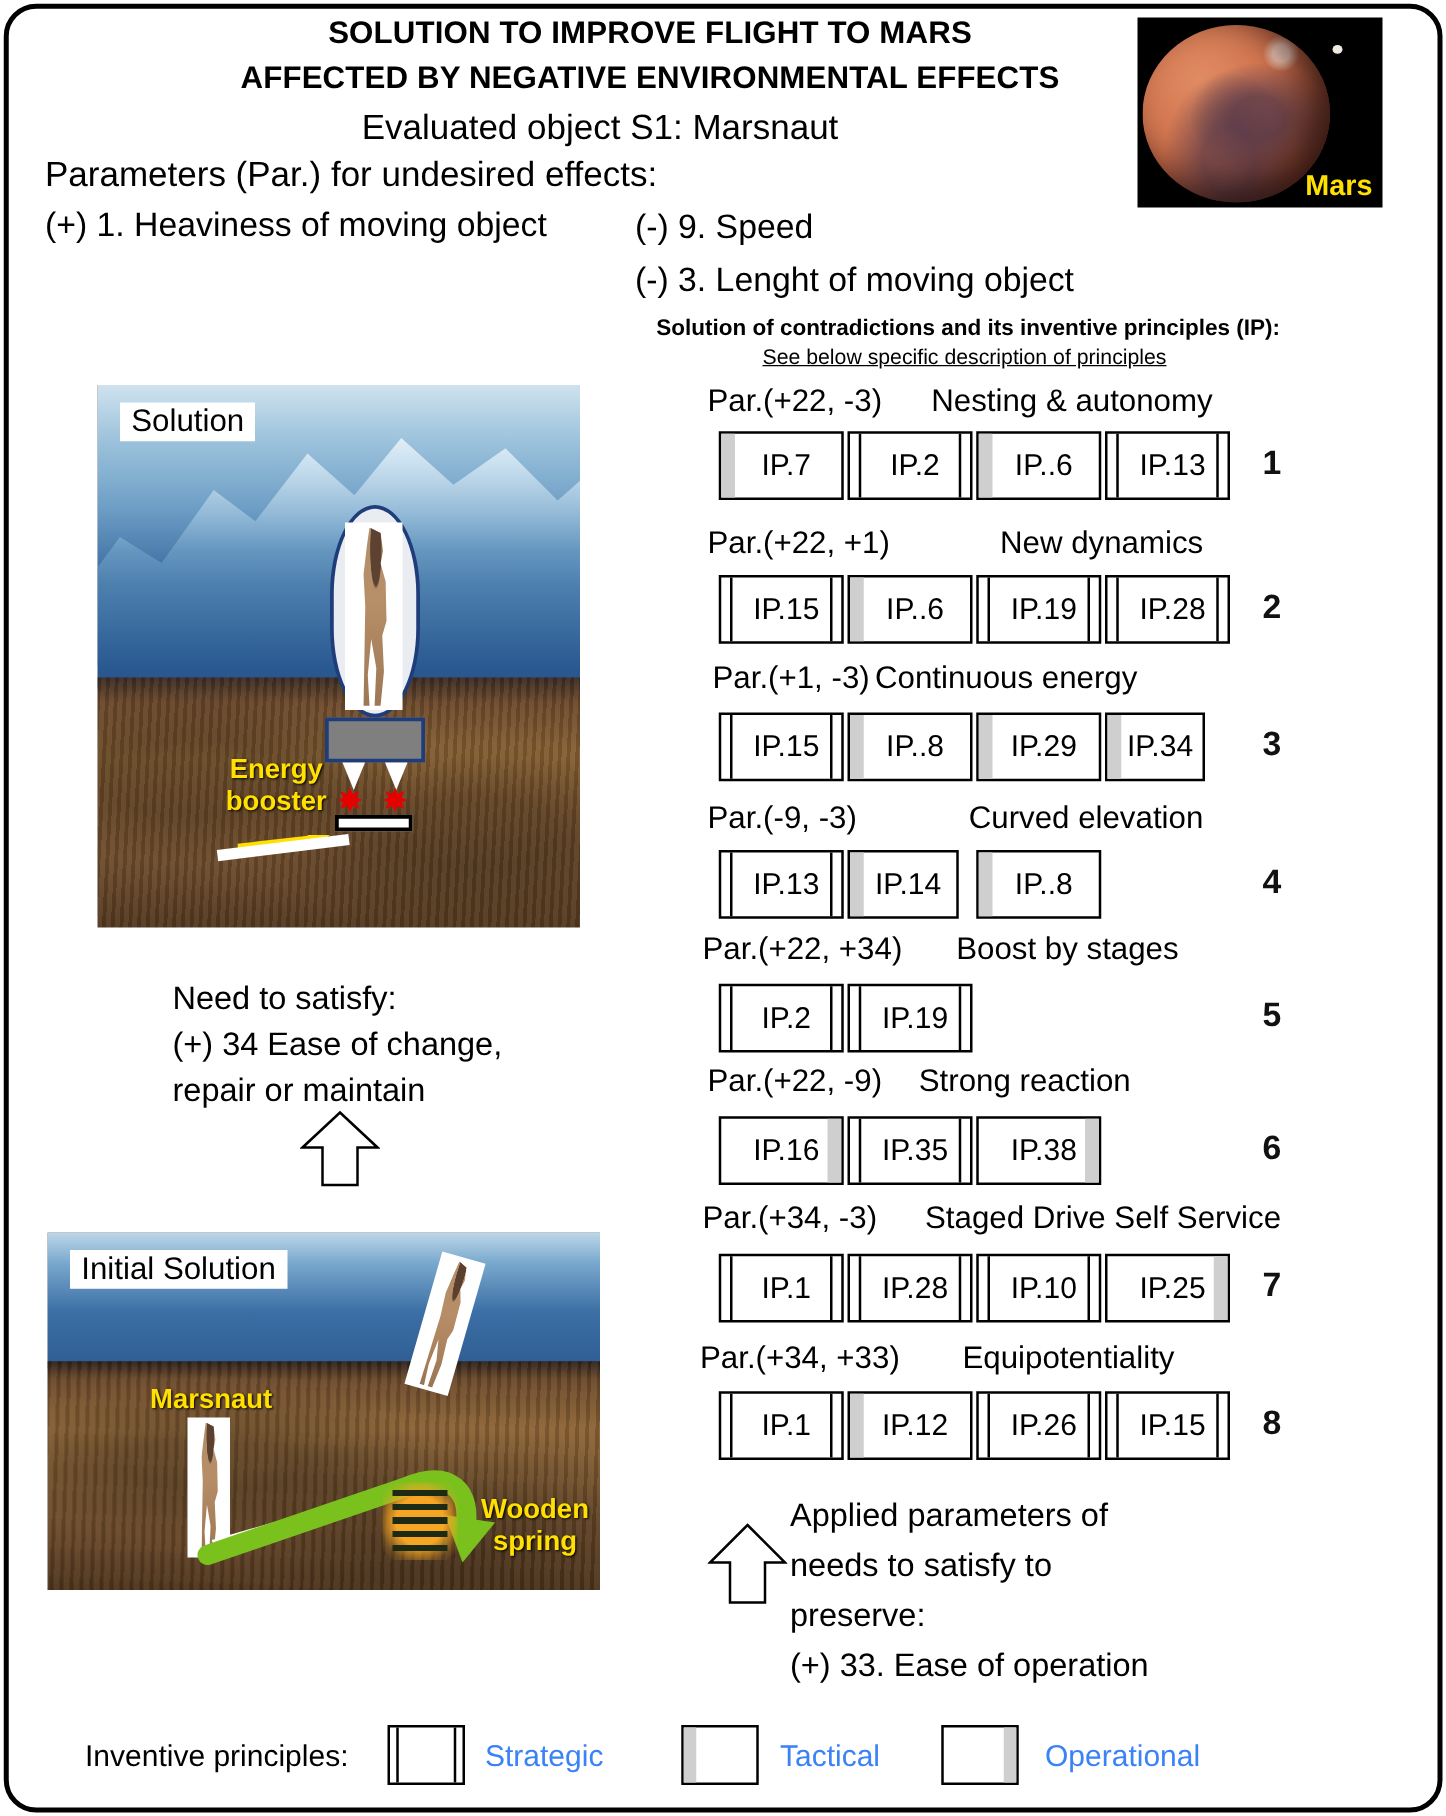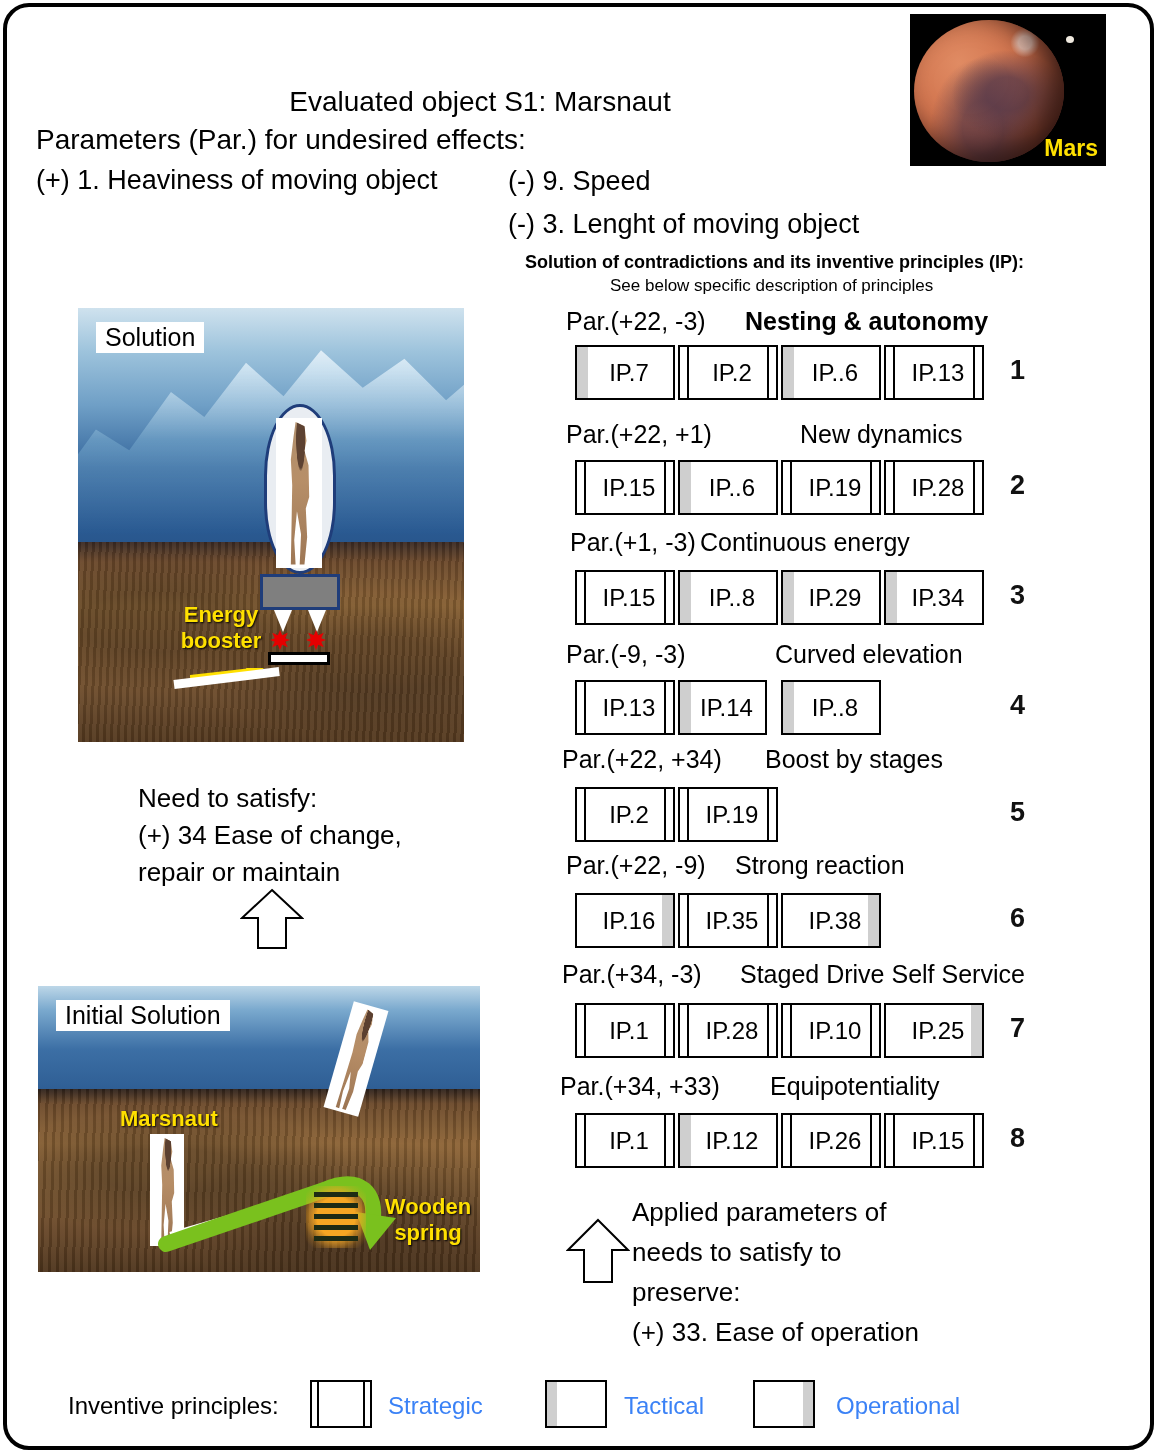--- a/index.html
+++ b/index.html
@@ -72,21 +72,21 @@
     text-shadow: 0 0 2px #000;
   }
 
   
   .sol-head {
     position: absolute; left: 525px; top: 252px;
     font-size: 18px; font-weight: bold; color: #000;
   }
   .sol-sub {
     position: absolute; left: 610px; top: 276px;
-    font-size: 17px; color: #000;
+    font-size: 17px; color: #000; text-decoration: underline;
   }
 
   
   .ip-row { position: absolute; left: 0; width: 1157px; }
   .cap-par  { position: absolute; font-size: 25px; color: #000; }
   .cap-name { position: absolute; font-size: 25px; color: #000; }
   .ipbox {
     position: absolute; height: 55px;
     border: 2px solid #000; background: #fff;
     font-size: 24px; color: #000;
@@ -290,40 +290,44 @@
     content:""; position:absolute; right:0; top:0; bottom:0; width:10px; background:#cfcfcf;
   }
   .legend-text { position: absolute; top: 12px; font-size: 24px; color: #3b82f6; }
 </style>
 </head>
 <body>
 
 <div id="root">
   <div class="frame"></div>
 
+  <div class="title-block">
+    <div>SOLUTION TO IMPROVE FLIGHT TO MARS</div>
+    <div>AFFECTED BY NEGATIVE ENVIRONMENTAL EFFECTS</div>
+  </div>
   <div class="subtitle">Evaluated object S1: Marsnaut</div>
   <div class="params-label">Parameters (Par.) for undesired effects:</div>
 
   <div class="par-item par-l1">(+) 1. Heaviness of moving object</div>
   <div class="par-item par-r1">(-) 9.  Speed</div>
   <div class="par-item par-r2">(-) 3. Lenght  of  moving object</div>
 
   <div class="mars-wrap">
     <div class="mars-planet"></div>
     <div class="mars-moon"></div>
     <div class="mars-label">Mars</div>
   </div>
 
   <div class="sol-head">Solution of contradictions and its inventive principles (IP):</div>
   <div class="sol-sub">See below specific description of principles</div>
 
   <div id="ip-rows">
       <div class="ip-row">
         <div class="cap-par" style="left: 566px; top: 307px;">Par.(+22, -3)</div>
-        <div class="cap-name" style="left: 745px; top: 307px; font-weight: bold;">Nesting &amp; autonomy</div>
+        <div class="cap-name" style="left: 745px; top: 307px;">Nesting &amp; autonomy</div>
         <div class="ipbox tactical" style="left: 575px; top: 345px; width: 100px;">IP.7</div>
         <div class="ipbox strategic" style="left: 678px; top: 345px; width: 100px;">IP.2</div>
         <div class="ipbox tactical" style="left: 781px; top: 345px; width: 100px;">IP..6</div>
         <div class="ipbox strategic" style="left: 884px; top: 345px; width: 100px;">IP.13</div>
         <div class="row-num" style="top: 355px;">1</div>
       </div>
       <div class="ip-row">
         <div class="cap-par" style="left: 566px; top: 420px;">Par.(+22, +1)</div>
         <div class="cap-name" style="left: 800px; top: 420px;">New dynamics</div>
         <div class="ipbox strategic" style="left: 575px; top: 460px; width: 100px;">IP.15</div>
@@ -331,21 +335,21 @@
         <div class="ipbox strategic" style="left: 781px; top: 460px; width: 100px;">IP.19</div>
         <div class="ipbox strategic" style="left: 884px; top: 460px; width: 100px;">IP.28</div>
         <div class="row-num" style="top: 470px;">2</div>
       </div>
       <div class="ip-row">
         <div class="cap-par" style="left: 570px; top: 528px;">Par.(+1, -3)</div>
         <div class="cap-name" style="left: 700px; top: 528px;">Continuous energy</div>
         <div class="ipbox strategic" style="left: 575px; top: 570px; width: 100px;">IP.15</div>
         <div class="ipbox tactical" style="left: 678px; top: 570px; width: 100px;">IP..8</div>
         <div class="ipbox tactical" style="left: 781px; top: 570px; width: 100px;">IP.29</div>
-        <div class="ipbox tactical" style="left: 884px; top: 570px; width: 100px;">IP.34</div>
+        <div class="ipbox tactical" style="left: 884px; top: 570px; width: 80px;">IP.34</div>
         <div class="row-num" style="top: 580px;">3</div>
       </div>
       <div class="ip-row">
         <div class="cap-par" style="left: 566px; top: 640px;">Par.(-9, -3)</div>
         <div class="cap-name" style="left: 775px; top: 640px;">Curved elevation</div>
         <div class="ipbox strategic" style="left: 575px; top: 680px; width: 100px;">IP.13</div>
         <div class="ipbox tactical" style="left: 678px; top: 680px; width: 89px;">IP.14</div>
         <div class="ipbox tactical" style="left: 781px; top: 680px; width: 100px;">IP..8</div>
         <div class="row-num" style="top: 690px;">4</div>
       </div>

